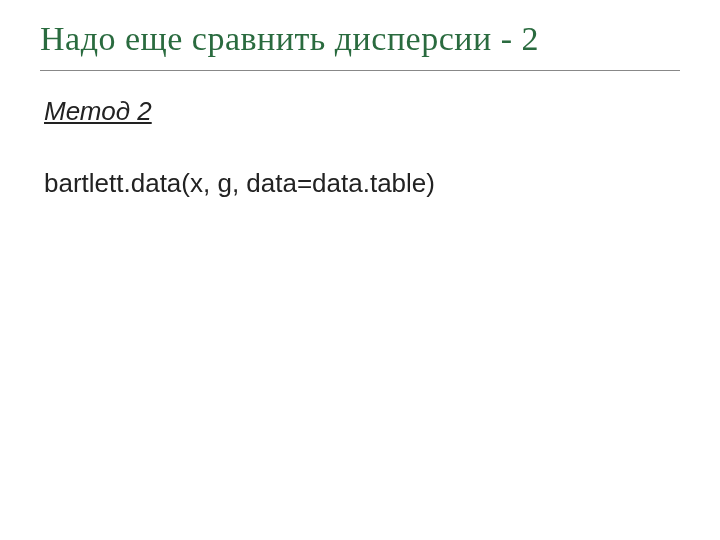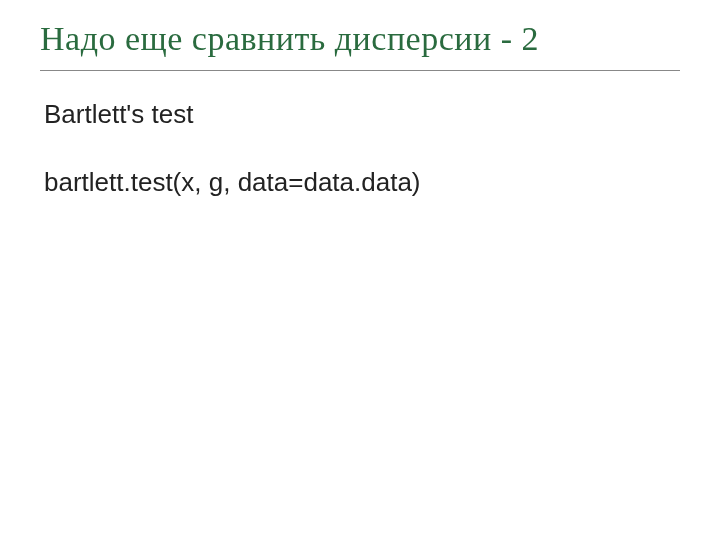--- a/index.html
+++ b/index.html
@@ -54,18 +54,18 @@
     }
   </style>
 </head>
 <body>
 
 <div class="slide">
   <div class="title-area">
     <h1 class="title">Надо еще сравнить дисперсии - 2</h1>
   </div>
   <div class="content">
-    <div class="body-line">Bartlett's test</div>
+    <div class="method-label">Метод 2</div>
     <div class="gap"></div>
-    <div class="body-line">bartlett.test(x, g, data=data.data)</div>
+    <div class="body-line">bartlett.data(x, g, data=data.table)</div>
     <div class="gap"></div>
   </div>
 </div>
 
 </body></html>

